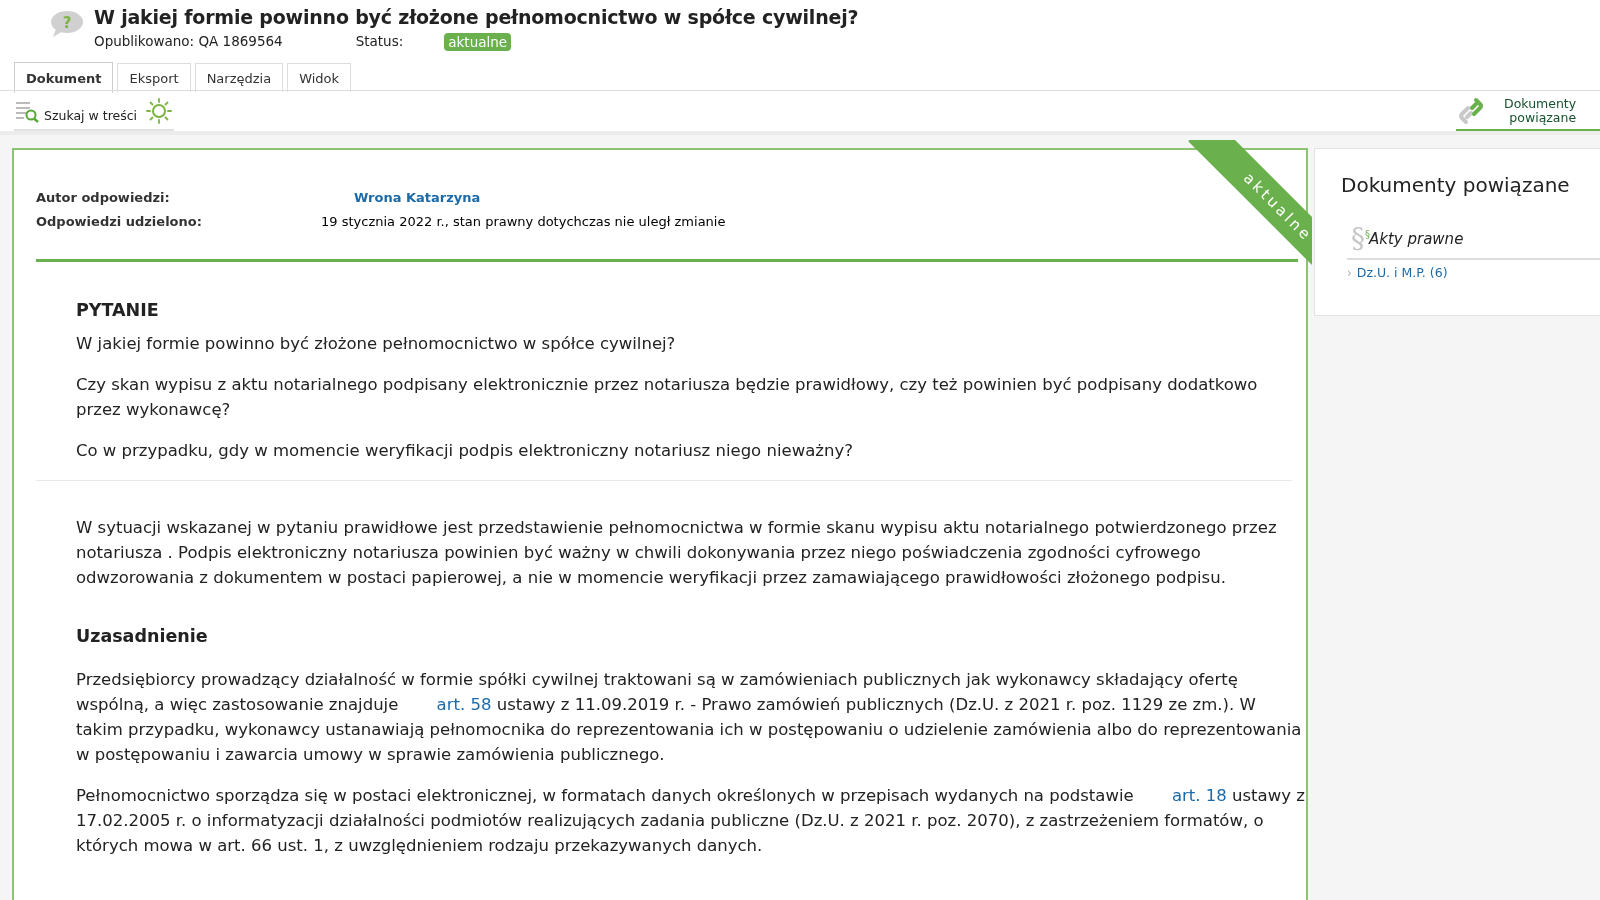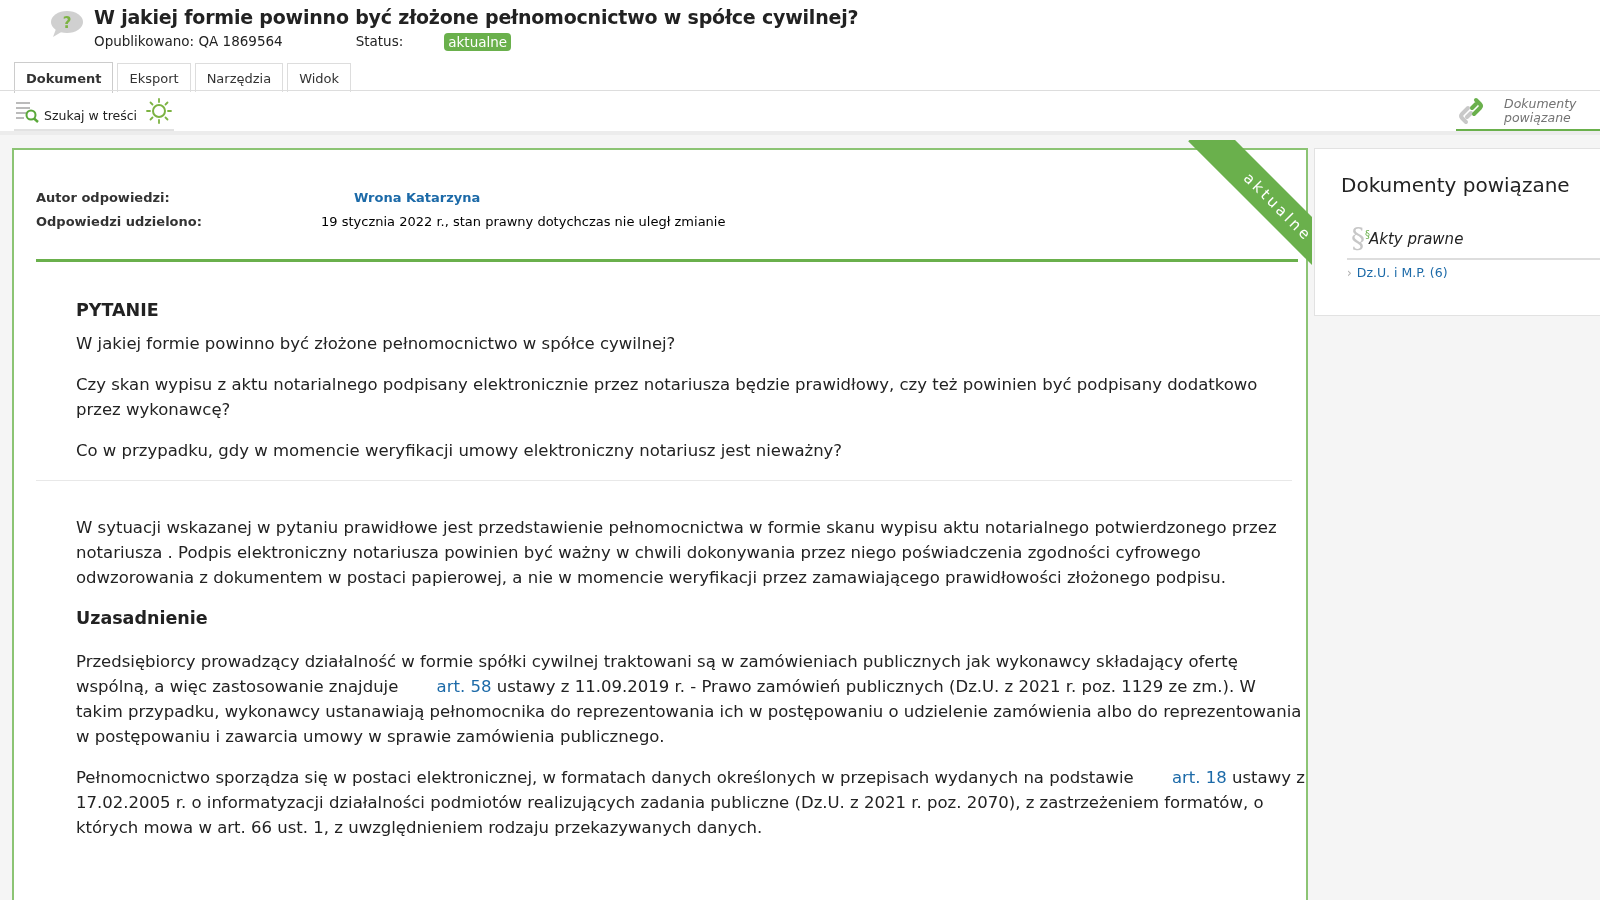--- a/index.html
+++ b/index.html
@@ -21,21 +21,21 @@
   .tabs-line { position: absolute; left: 0; top: 90px; width: 1600px; height: 1px; background: #ddd; }
 
   
   .toolbar { position: absolute; left: 14px; top: 92px; height: 38px; display: flex; align-items: center; }
   .tool-btn { display: flex; align-items: flex-end; font-size: 12.5px; color: #222; cursor: pointer; }
   .tool-btn .txt { margin-left: 4px; }
   .toolbar-underline { position: absolute; left: 14px; top: 129px; width: 160px; height: 3px; background: #e2e2e2; }
   .header-bottom { position: absolute; left: 0; top: 131px; width: 1600px; height: 4px; background: #ececec; }
 
   .related-btn { position: absolute; left: 1456px; top: 92px; width: 144px; height: 38px; display: flex; align-items: center; cursor: pointer; }
-  .related-btn .lbl { font-size: 12.5px; color: #737373; text-align: left; line-height: 14px; margin-left: 18px; font-style: italic; }
+  .related-btn .lbl { font-size: 12.5px; color: #14532d; text-align: right; line-height: 14px; margin-left: 18px; }
   .related-underline { position: absolute; left: 1456px; top: 129px; width: 144px; height: 4px; background: #6ab04c; }
 
   
   .card { position: absolute; left: 12px; top: 148px; width: 1296px; height: 760px; background: #fff; border: 2px solid #8cc474; border-bottom: none; overflow: hidden; }
   .ribbon-wrap { position: absolute; left: 1160px; top: 140px; width: 152px; height: 152px; overflow: hidden; pointer-events: none; }
   .ribbon { position: absolute; left: 8px; top: 50px; width: 220px; height: 34px; background: #6ab04c; transform: rotate(45deg); transform-origin: center; color: #fff; font-size: 15px; letter-spacing: 3px; text-align: center; line-height: 34px; }
 
   .info-row { position: absolute; left: 22px; font-size: 13px; white-space: nowrap; }
   .info-label { position: absolute; left: 0; font-weight: bold; color: #333; }
   .info-value { position: absolute; left: 285px; color: #000000; }
@@ -135,26 +135,26 @@
   <div class="info-row" style="top:64px">
     <span class="info-label">Odpowiedzi udzielono:</span>
     <span class="info-value">19 stycznia 2022 r., stan prawny dotychczas nie uległ zmianie</span>
   </div>
   <div class="green-sep"></div>
 
   <div class="content">
     <div class="sec-h">PYTANIE</div>
     <div style="margin-top:8px">W jakiej formie powinno być złożone pełnomocnictwo w spółce cywilnej?</div>
     <div class="p">Czy skan wypisu z aktu notarialnego podpisany elektronicznie przez  notariusza  będzie prawidłowy, czy też powinien być podpisany dodatkowo przez wykonawcę?</div>
-    <div class="p">Co w przypadku, gdy w momencie weryfikacji umowy elektroniczny  notariusz  jest nieważny?</div>
+    <div class="p">Co w przypadku, gdy w momencie weryfikacji podpis elektroniczny  notariusz  niego nieważny?</div>
 
     <div style="height:46px"></div>
     <div style="margin-top:6px">W sytuacji wskazanej w pytaniu prawidłowe jest przedstawienie pełnomocnictwa w formie skanu wypisu aktu notarialnego potwierdzonego przez  notariusza . Podpis elektroniczny  notariusza  powinien być ważny w chwili dokonywania przez niego poświadczenia zgodności cyfrowego odwzorowania z dokumentem w postaci papierowej, a nie w momencie weryfikacji przez zamawiającego prawidłowości złożonego podpisu.</div>
 
-    <div class="sec-h" style="margin-top:16px">Uzasadnienie</div>
+    <div class="sec-h" style="margin-top:34px">Uzasadnienie</div>
     <div style="margin-top:18px"><span>Przedsiębiorcy prowadzący działalność w formie spółki cywilnej traktowani są w zamówieniach publicznych jak wykonawcy składający ofertę wspólną, a więc zastosowanie znajduje </span><span class="link">art. 58</span><span> ustawy z 11.09.2019 r. - Prawo zamówień publicznych (Dz.U. z 2021 r. poz. 1129 ze zm.). W takim przypadku, wykonawcy ustanawiają pełnomocnika do reprezentowania ich w postępowaniu o udzielenie zamówienia albo do reprezentowania w postępowaniu i zawarcia umowy w sprawie zamówienia publicznego.</span></div>
     <div class="p"><span>Pełnomocnictwo sporządza się w postaci elektronicznej, w formatach danych określonych w przepisach wydanych na podstawie </span><span class="link">art. 18</span><span> ustawy z 17.02.2005 r. o informatyzacji działalności podmiotów realizujących zadania publiczne (Dz.U. z 2021 r. poz. 2070), z zastrzeżeniem formatów, o których mowa w art. 66 ust. 1, z uwzględnieniem rodzaju przekazywanych danych.</span></div>
   </div>
   <div class="grey-sep" style="top:330px"></div>
 </div>
 
 <div class="ribbon-wrap">
   <div class="ribbon">aktualne</div>
 </div>
 

